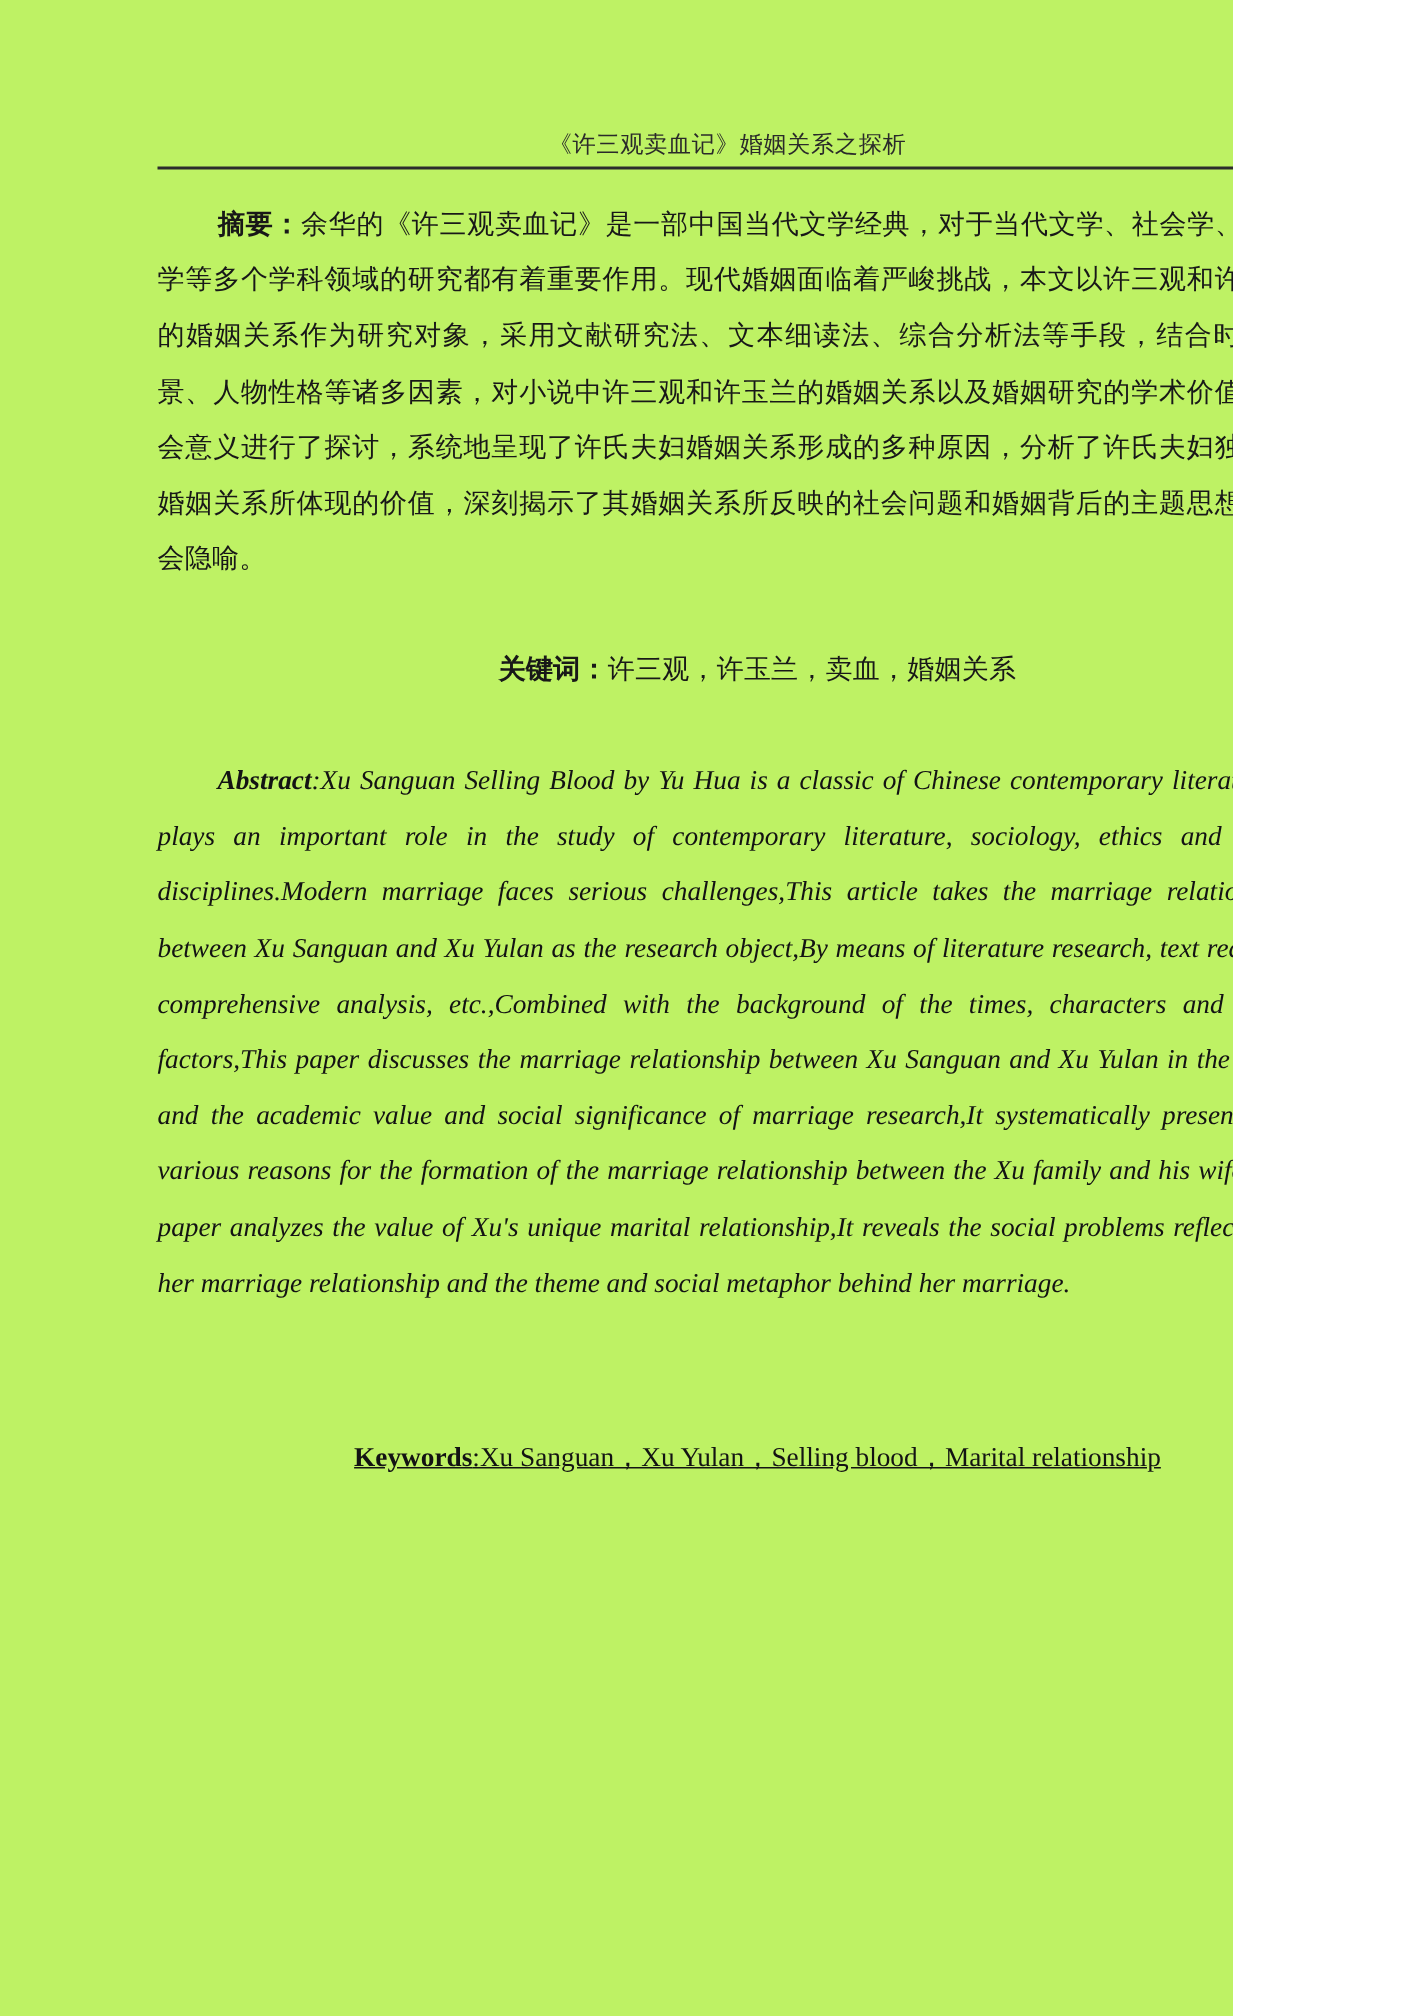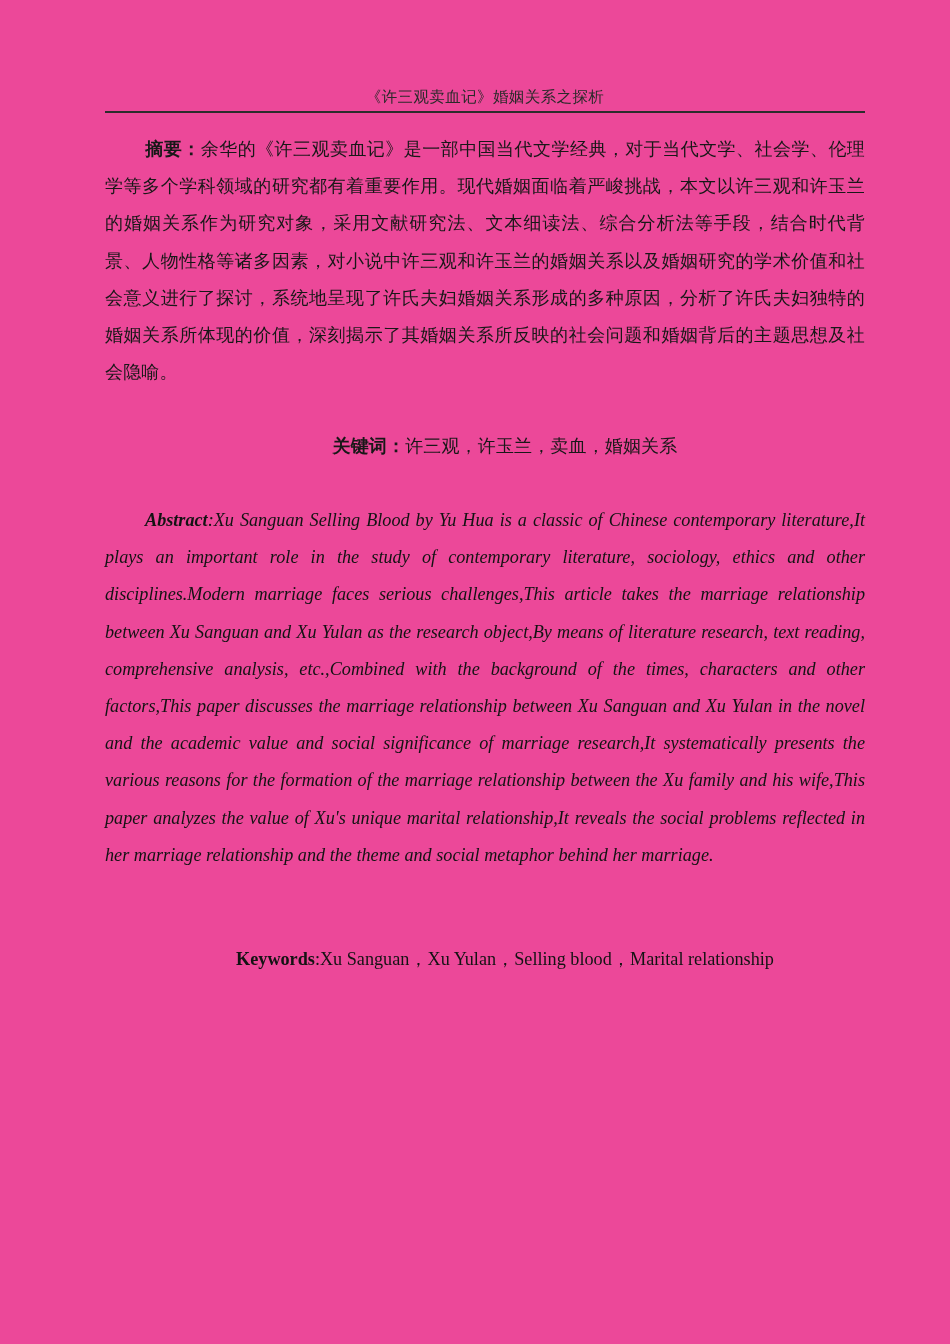--- a/index.html
+++ b/index.html
@@ -6,23 +6,23 @@
     margin: 0;
     padding: 0;
     background: #ffffff;
   }
   body {
     font-family: "Liberation Serif", "DejaVu Serif", serif;
     color: #1a1a1a;
   }
   .page {
     position: relative;
-    width: 950px;
+    width: 822px;
     height: 1344px;
-    background: #ec4899;
+    background: #bef264;
     overflow: hidden;
     box-sizing: border-box;
   }
 
   
   .header {
     position: absolute;
     left: 105px;
     top: 86px;
     width: 760px;
@@ -106,18 +106,18 @@
     </p>
   </div>
 
   <div class="col abstract-en">
     <p class="en" style="margin:0;">
       <span class="indent2"></span><span class="en-label">Abstract</span><span>:Xu Sanguan Selling Blood by Yu Hua is a classic of Chinese contemporary literature,It plays an important role in the study of contemporary literature, sociology, ethics and other disciplines.Modern marriage faces serious challenges,This article takes the marriage relationship between Xu Sanguan and Xu Yulan as the research object,By means of literature research, text reading, comprehensive analysis, etc.,Combined with the background of the times, characters and other factors,This paper discusses the marriage relationship between Xu Sanguan and Xu Yulan in the novel and the academic value and social significance of marriage research,It systematically presents the various reasons for the formation of the marriage relationship between the Xu family and his wife,This paper analyzes the value of Xu's unique marital relationship,It reveals the social problems reflected in her marriage relationship and the theme and social metaphor behind her marriage.</span>
     </p>
   </div>
 
   <div class="col keywords-en">
-    <p class="en" style="margin:0;">
+    <p class="en" style="margin:12px;text-decoration:underline;">
       <span class="indent2"></span><span class="en-label">Keywords</span><span>:Xu Sanguan，Xu Yulan，Selling blood，Marital relationship</span>
     </p>
   </div>
 
 </div>
 
 </body></html>

